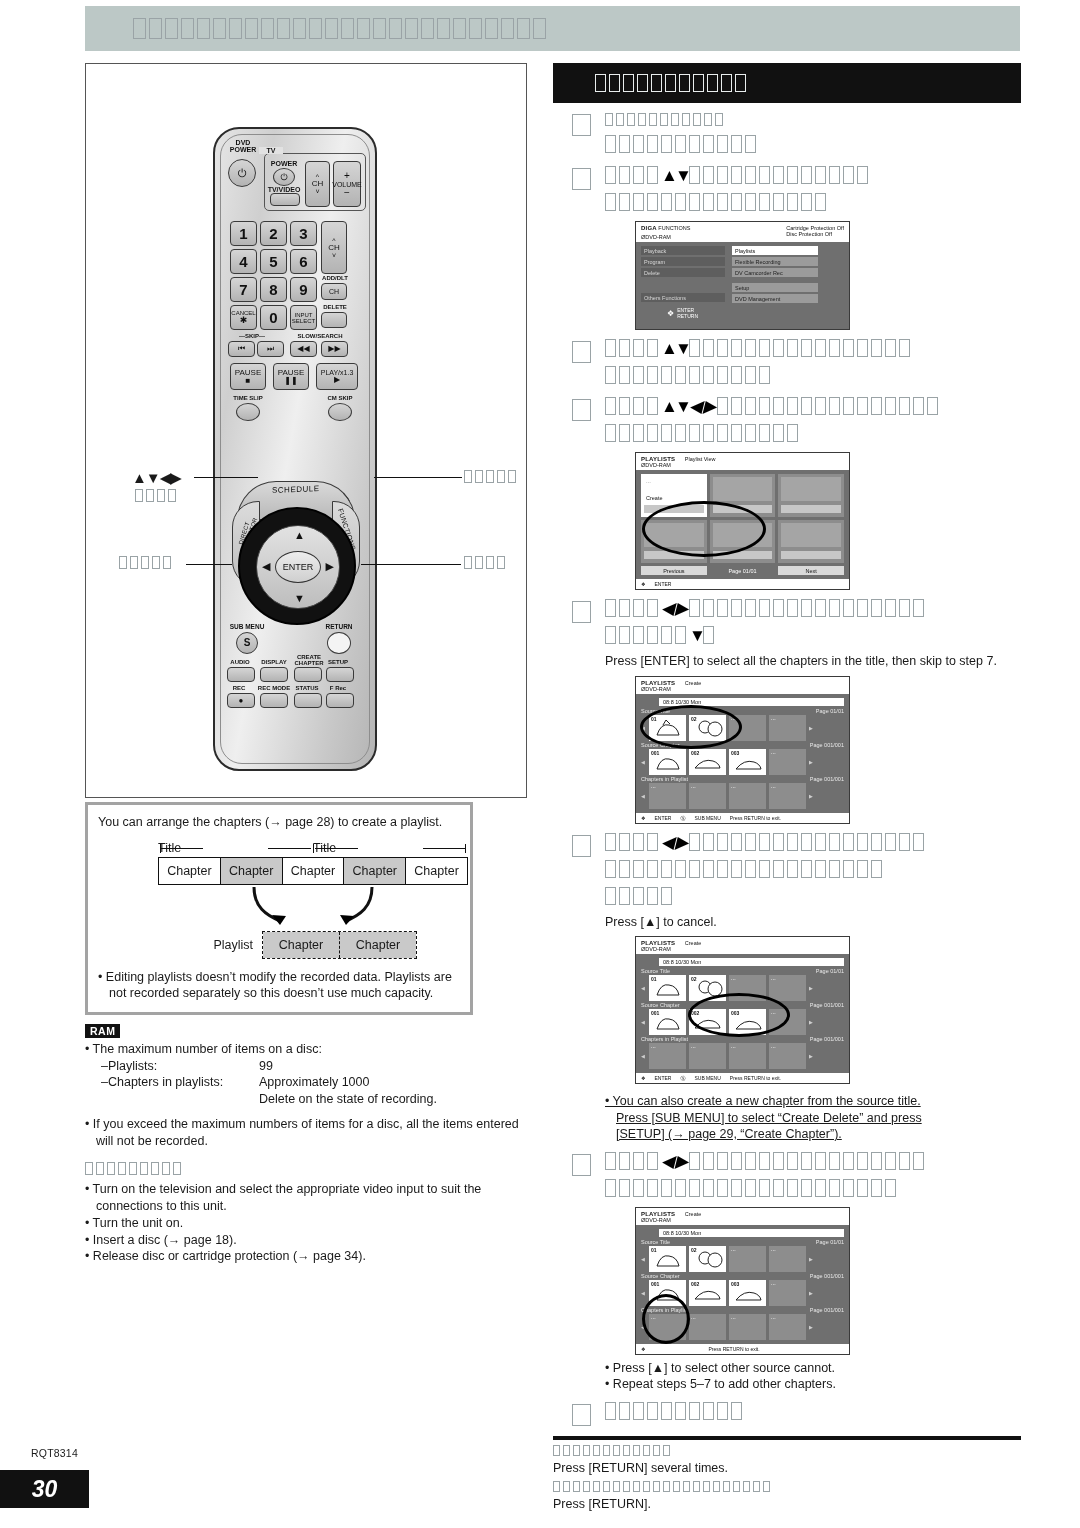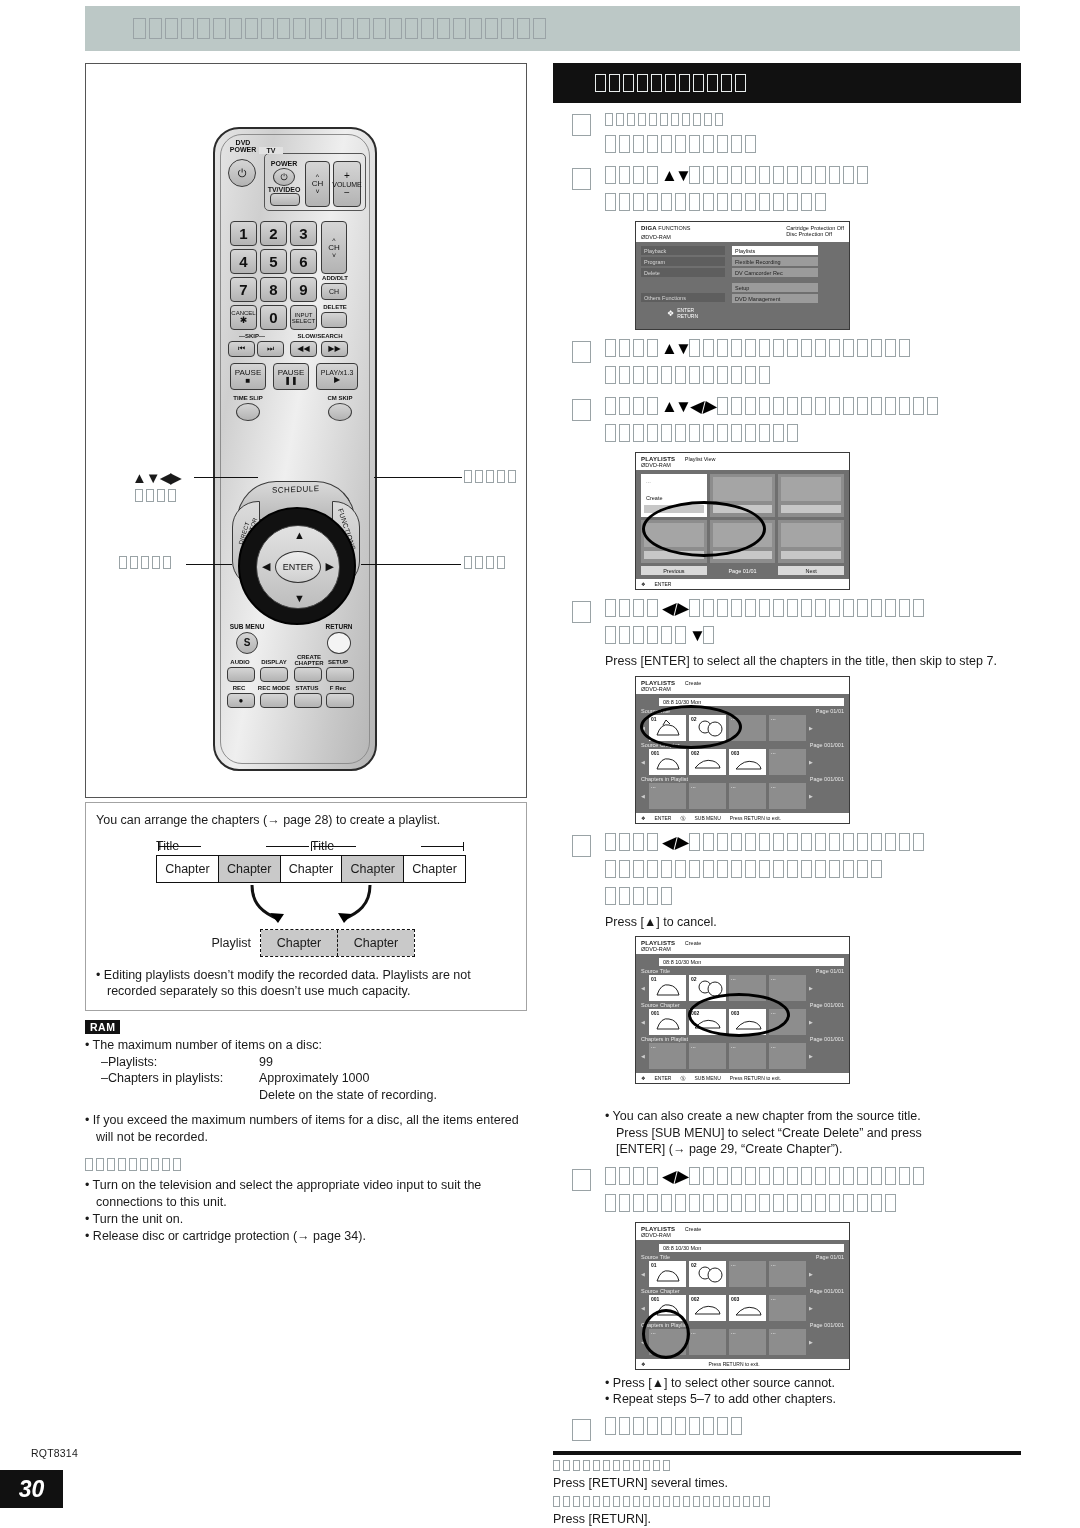--- a/index.html
+++ b/index.html
@@ -101,22 +101,22 @@
     position:absolute;left:-14px;top:26px;width:56px;font-size:6px;
     text-align:center;transform:rotate(-72deg);letter-spacing:.2px;color:#111;
   }
 
   
   .callout{position:absolute;font-size:0;}
   .cline{position:absolute;height:1px;background:#111;}
 
   
   .diagram-box{
-    position:relative;margin-top:4px;width:442px;
-    border:1px solid #a3a3a3;box-sizing:border-box;padding:9px 10px 10px 10px;background:#fff;
+    position:relative;margin-top:4px;width:388px;
+    border:3px solid #a3a3a3;box-sizing:border-box;padding:9px 10px 10px 10px;background:#fff;
   }
   .dg-text{font-size:12.5px;line-height:1.35;}
   .ttl-row{display:flex;margin:10px 0 2px 60px;width:310px;font-size:12.5px;}
   .ttl-seg{flex:1;position:relative;}
   .ttl-seg:before,.ttl-seg:after{
     content:"";position:absolute;top:50%;height:1px;background:#111;width:28%;
   }
   .ttl-seg:before{left:2px;}
   .ttl-seg:after{right:2px;}
   .ttl-seg .tick{position:absolute;top:calc(50% - 4px);width:1px;height:9px;background:#111;}
@@ -147,21 +147,21 @@
   .ltxt{font-size:12.5px;line-height:1.34;}
   .ltxt .b{padding-left:11px;text-indent:-11px;}
   .ind1{padding-left:16px;}
   .kv{display:flex;}
   .kv .k{width:158px;}
   .prep-head{margin-top:12px;margin-bottom:2px;}
 
   
   .rqt{position:absolute;left:31px;top:1447px;font-size:10.5px;letter-spacing:.2px;}
   .pagenum{
-    position:absolute;left:0;top:1470px;width:63px;height:38px;background:#111;
+    position:absolute;left:0;top:1470px;width:89px;height:38px;background:#111;
     color:#fff;font-size:23px;font-style:italic;font-weight:bold;
     display:flex;align-items:center;justify-content:center;
   }
 
   
   .right-col{position:absolute;left:553px;top:63px;width:468px;}
   .sec-head{
     width:468px;height:40px;background:#111;display:flex;align-items:center;
   }
   .sec-head .tofu{margin-left:42px;}
@@ -499,20 +499,21 @@
             <i></i>
             <i></i>
             <i></i>
             <i></i>
             <i></i>
           </span>
       </div>
       <div class="ltxt">
         <div class="b">• Turn on the television and select the appropriate video input to suit the connections to this unit.</div>
         <div class="b">• Turn the unit on.</div>
+        <div class="b">• Insert a disc (→ page 18).</div>
         <div class="b">• Release disc or cartridge protection (→ page 34).</div>
       </div>
     </div>
   </div>
 
   <div class="right-col">
 
     <div class="sec-head">
       <span class="tofu t18 white">
           <i></i>
@@ -1066,24 +1067,24 @@
         <div class="osd-foot osd-white">
           <span>❖</span>
           <span>ENTER</span>
           <span>Ⓢ</span>
           <span>SUB MENU</span>
           <span>Press RETURN to exit.</span>
         </div>
         <div class="ellipse" style="left:52px;top:56px;width:96px;height:38px;"></div>
       </div>
 
-      <div class="plain" style="margin-top:24px;">
+      <div class="plain" style="margin-top:9px;text-decoration:underline;">
         <div class="b">• You can also create a new chapter from the source title.</div>
         <div style="padding-left:11px;">Press [SUB MENU] to select “Create Delete” and press</div>
-        <div style="padding-left:11px;">[ENTER] (→ page 29, “Create Chapter”).</div>
+        <div style="padding-left:11px;">[SETUP] (→ page 29, “Create Chapter”).</div>
       </div>
     </div>
 
     <div class="step">
       <span class="stepnum"></span>
       <div class="stepline"><span class="tofu t18">
             <i></i>
             <i></i>
             <i></i>
             <i></i>

